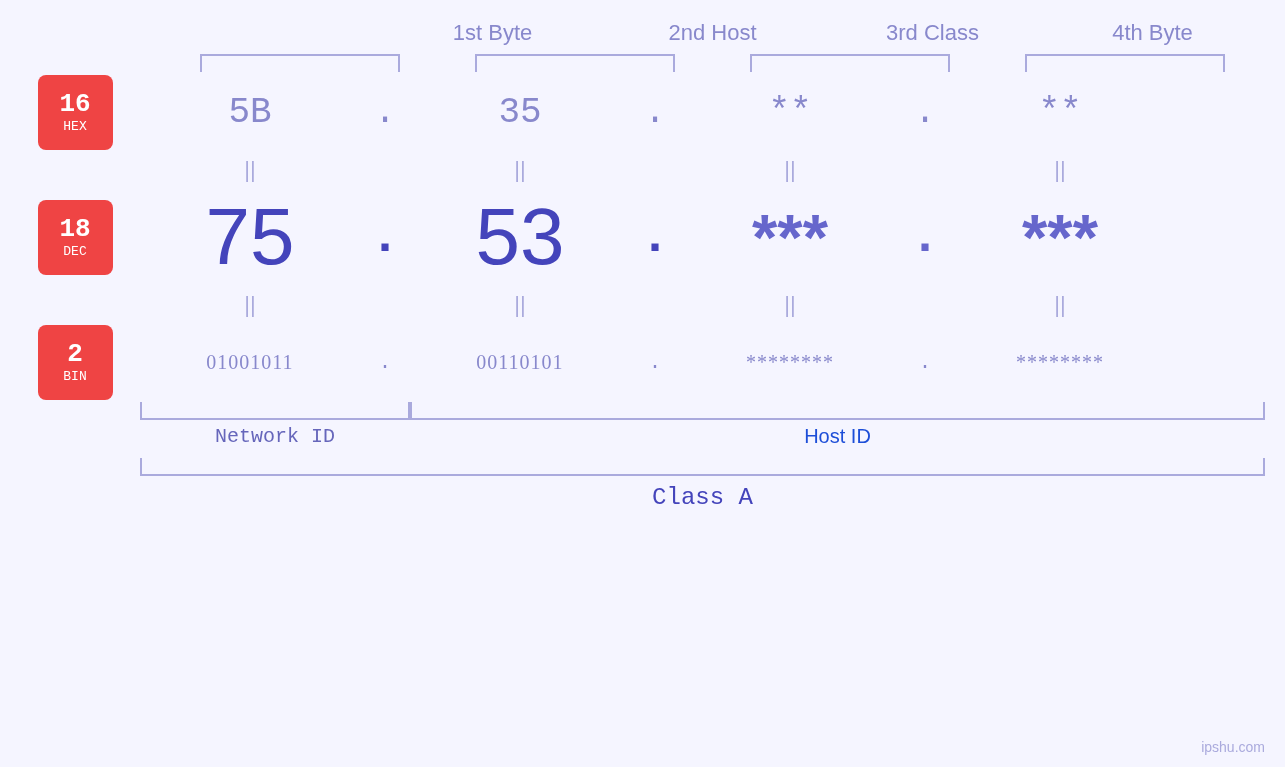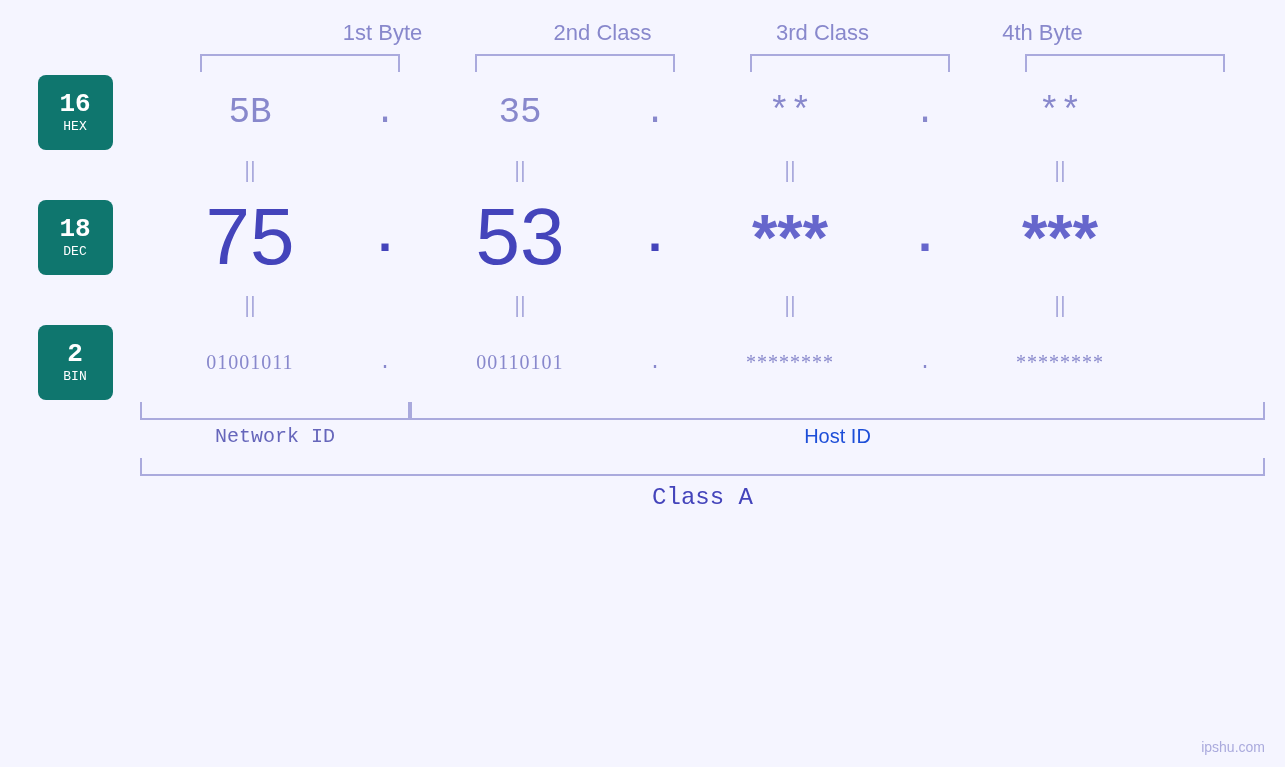--- a/index.html
+++ b/index.html
@@ -21,21 +21,21 @@
       flex-direction: column;
       align-items: center;
     }
 
     
     .byte-headers {
       display: flex;
       width: 1100px;
       margin-left: 140px;
       margin-top: 20px;
-      justify-content: center;
+      justify-content: flex-end;
     }
 
     .byte-label {
       color: #8888cc;
       font-size: 22px;
       font-family: Arial, sans-serif;
       text-align: center;
       width: 220px;
     }
 
@@ -50,21 +50,21 @@
 
     .bracket {
       width: 200px;
       height: 18px;
       border-top: 2px solid #aaaadd;
       border-left: 2px solid #aaaadd;
       border-right: 2px solid #aaaadd;
     }
 
     .badge {
-      background-color: #0f766e;
+      background-color: #ef4444;
       color: white;
       border-radius: 8px;
       width: 75px;
       height: 75px;
       display: flex;
       flex-direction: column;
       align-items: center;
       justify-content: center;
       margin-bottom: 0;
     }
@@ -196,21 +196,21 @@
     }
 
   </style>
 </head>
 <body>
 
 <div class="container">
 
   <div class="byte-headers">
     <div class="byte-label">1st Byte</div>
-    <div class="byte-label">2nd Class</div>
+    <div class="byte-label">2nd Host</div>
     <div class="byte-label">3rd Class</div>
     <div class="byte-label">4th Byte</div>
   </div>
 
   <div class="brackets-row">
     <div class="bracket"></div>
     <div class="bracket"></div>
     <div class="bracket"></div>
     <div class="bracket"></div>
   </div>

